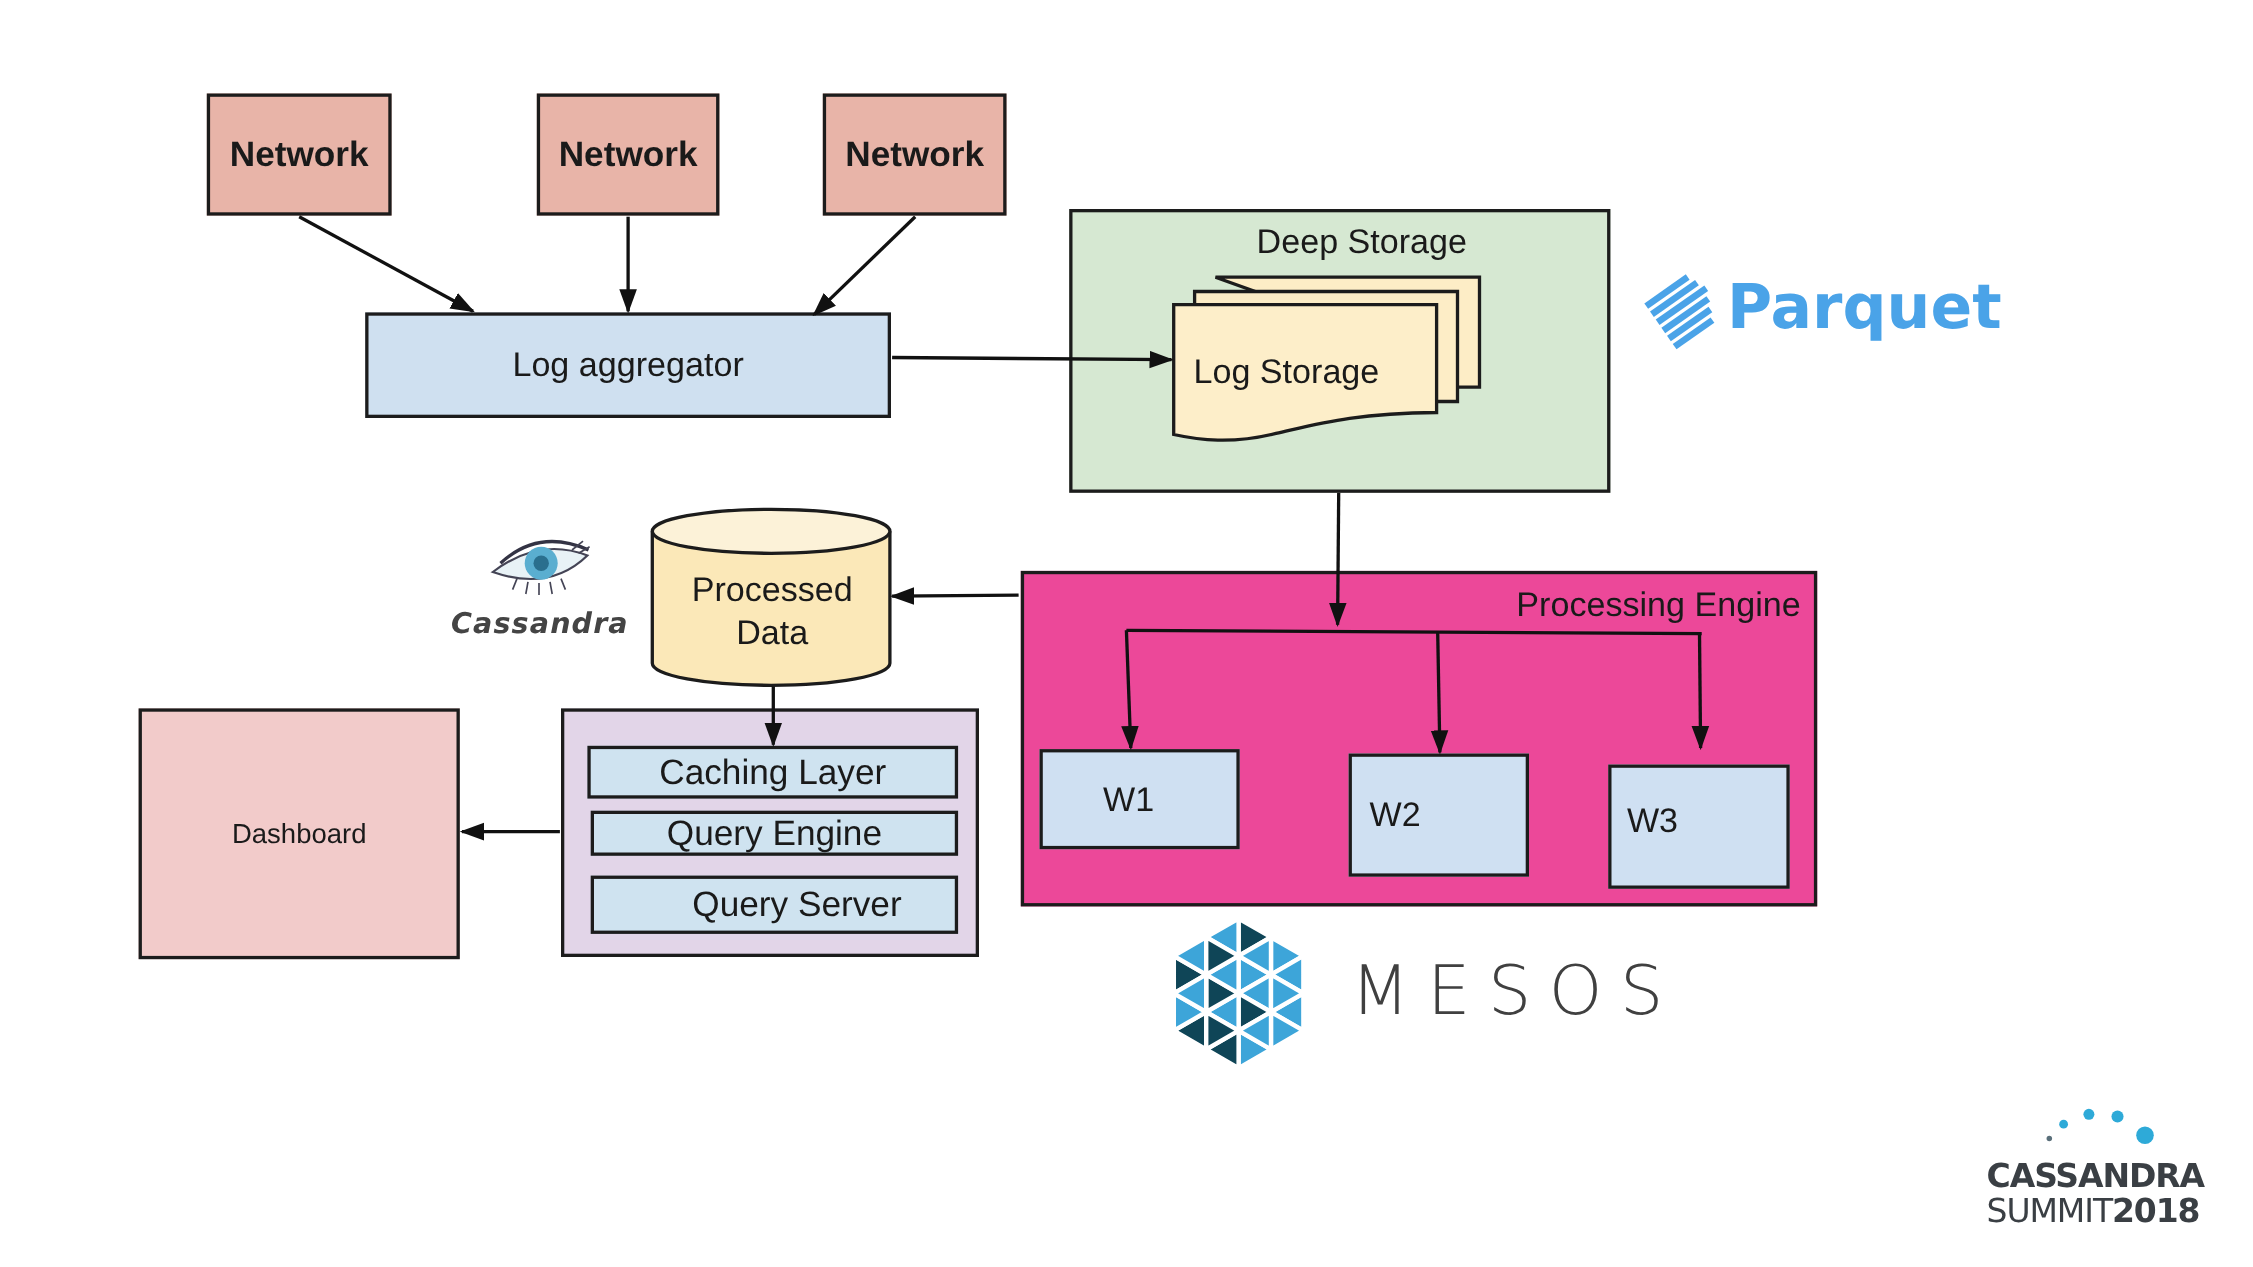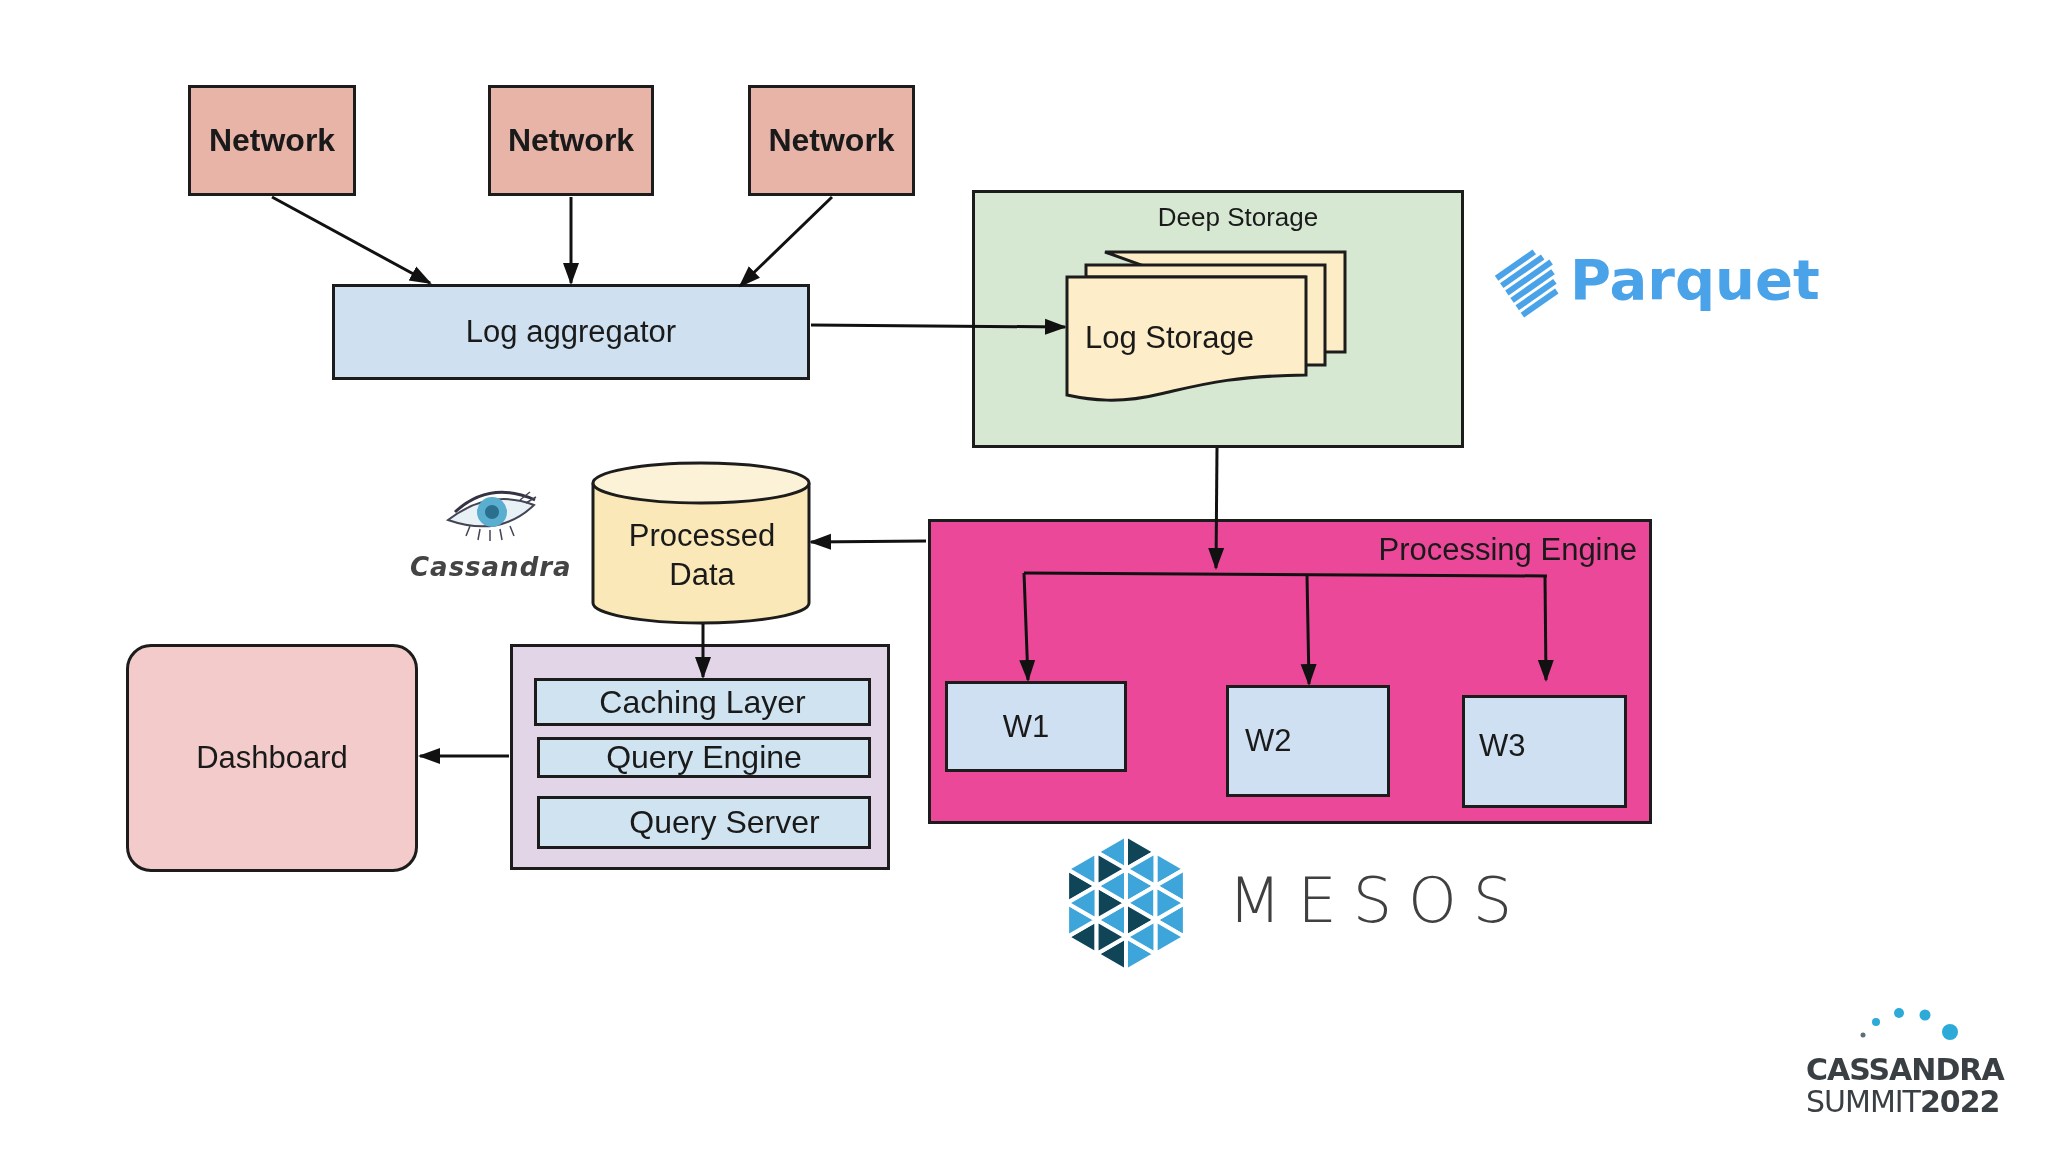--- a/index.html
+++ b/index.html
@@ -3,21 +3,21 @@
 <meta charset="utf-8">
 <style>
   html, body { margin: 0; padding: 0; background: #ffffff; }
   body { width: 2048px; height: 1152px; position: relative; overflow: hidden; font-family: "Liberation Sans", sans-serif; }
   .box { position: absolute; box-sizing: border-box; border: 3px solid #1c1c1c; display: flex; align-items: center; justify-content: center; color: #1a1a1a; }
   .network { background: #e8b4a8; font-weight: bold; font-size: 32px; }
   .logagg { background: #cfe0f0; font-size: 31px; }
   .deep { background: #d6e8d2; }
   .proc { background: #ec4899; }
   .worker { background: #cfe0f2; font-size: 31px; justify-content: flex-start; padding-left: 50px; }
-  .dash { background: #f2cbca; font-size: 31px; border-radius: 25px; }
+  .dash { background: #f2cbca; font-size: 25px; }
   .qcont { background: #e2d5e8; }
   .qitem { background: #cfe3f0; font-size: 32px; border-width: 3px; }
   .label { position: absolute; font-size: 31px; color: #1a1a1a; white-space: nowrap; }
   svg.overlay { position: absolute; left: 0; top: 0; pointer-events: none; }
   .parquet-text { position: absolute; font-family: "DejaVu Sans", sans-serif; font-weight: bold; font-size: 56px; color: #4aa3e8; letter-spacing: 0px; }
   .mesos-text { position: absolute; font-family: "DejaVu Sans", sans-serif; font-size: 62px; color: #404040; letter-spacing: 16px; font-weight: 300; }
   .cass-text { position: absolute; font-family: "DejaVu Sans", sans-serif; font-style: italic; font-weight: bold; font-size: 26px; color: #444; letter-spacing: 1px; }
   .summit1 { position: absolute; font-family: "DejaVu Sans", sans-serif; font-weight: bold; font-size: 30px; color: #3a3f44; letter-spacing: -1px; }
   .summit2 { position: absolute; font-family: "DejaVu Sans", sans-serif; font-size: 30px; color: #3a3f44; letter-spacing: -1px; }
   .summit2 b { font-weight: bold; }
@@ -33,21 +33,21 @@
 </div>
 <div class="box network" style="left:748px;top:85px;width:167px;height:111px;">
   <span>Network</span>
 </div>
 
 <div class="box logagg" style="left:332px;top:284px;width:478px;height:96px;">
   <span>Log aggregator</span>
 </div>
 
 <div class="box deep" style="left:972px;top:190px;width:492px;height:258px;align-items:flex-start;">
-  <span style="font-size:26px;margin-top:9px;margin-left:40px;">Deep Storage</span>
+  <span style="font-size:31px;margin-top:9px;margin-left:40px;">Deep Storage</span>
 </div>
 
 <div class="box proc" style="left:928px;top:519px;width:724px;height:305px;">
   <span class="label" style="right:12px;top:10px;">Processing Engine</span>
 </div>
 
 <div class="box worker" style="left:945px;top:681px;width:182px;height:91px;justify-content:center;padding-left:0;">
   <span style="margin-right:20px;">W1</span>
 </div>
 <div class="box worker" style="left:1226px;top:685px;width:164px;height:112px;padding-left:16px;">
@@ -170,14 +170,14 @@
     <circle cx="1925" cy="1015" r="5.5"></circle>
     <circle cx="1950" cy="1032" r="8"></circle>
   </g>
 </svg>
 
 <span class="parquet-text" style="left:1570px;top:247px;">Parquet</span>
 <span class="cass-text" style="left:410px;top:552px;">Cassandra</span>
 <span class="mesos-text" style="left:1228px;top:864px;">MESOS</span>
 <span class="summit1" style="left:1806px;top:1052px;">CASSANDRA</span>
 <span class="summit2" style="left:1806px;top:1084px;">
-  <span>SUMMIT</span><b>2022</b>
+  <span>SUMMIT</span><b>2018</b>
 </span>
 
 </body></html>

